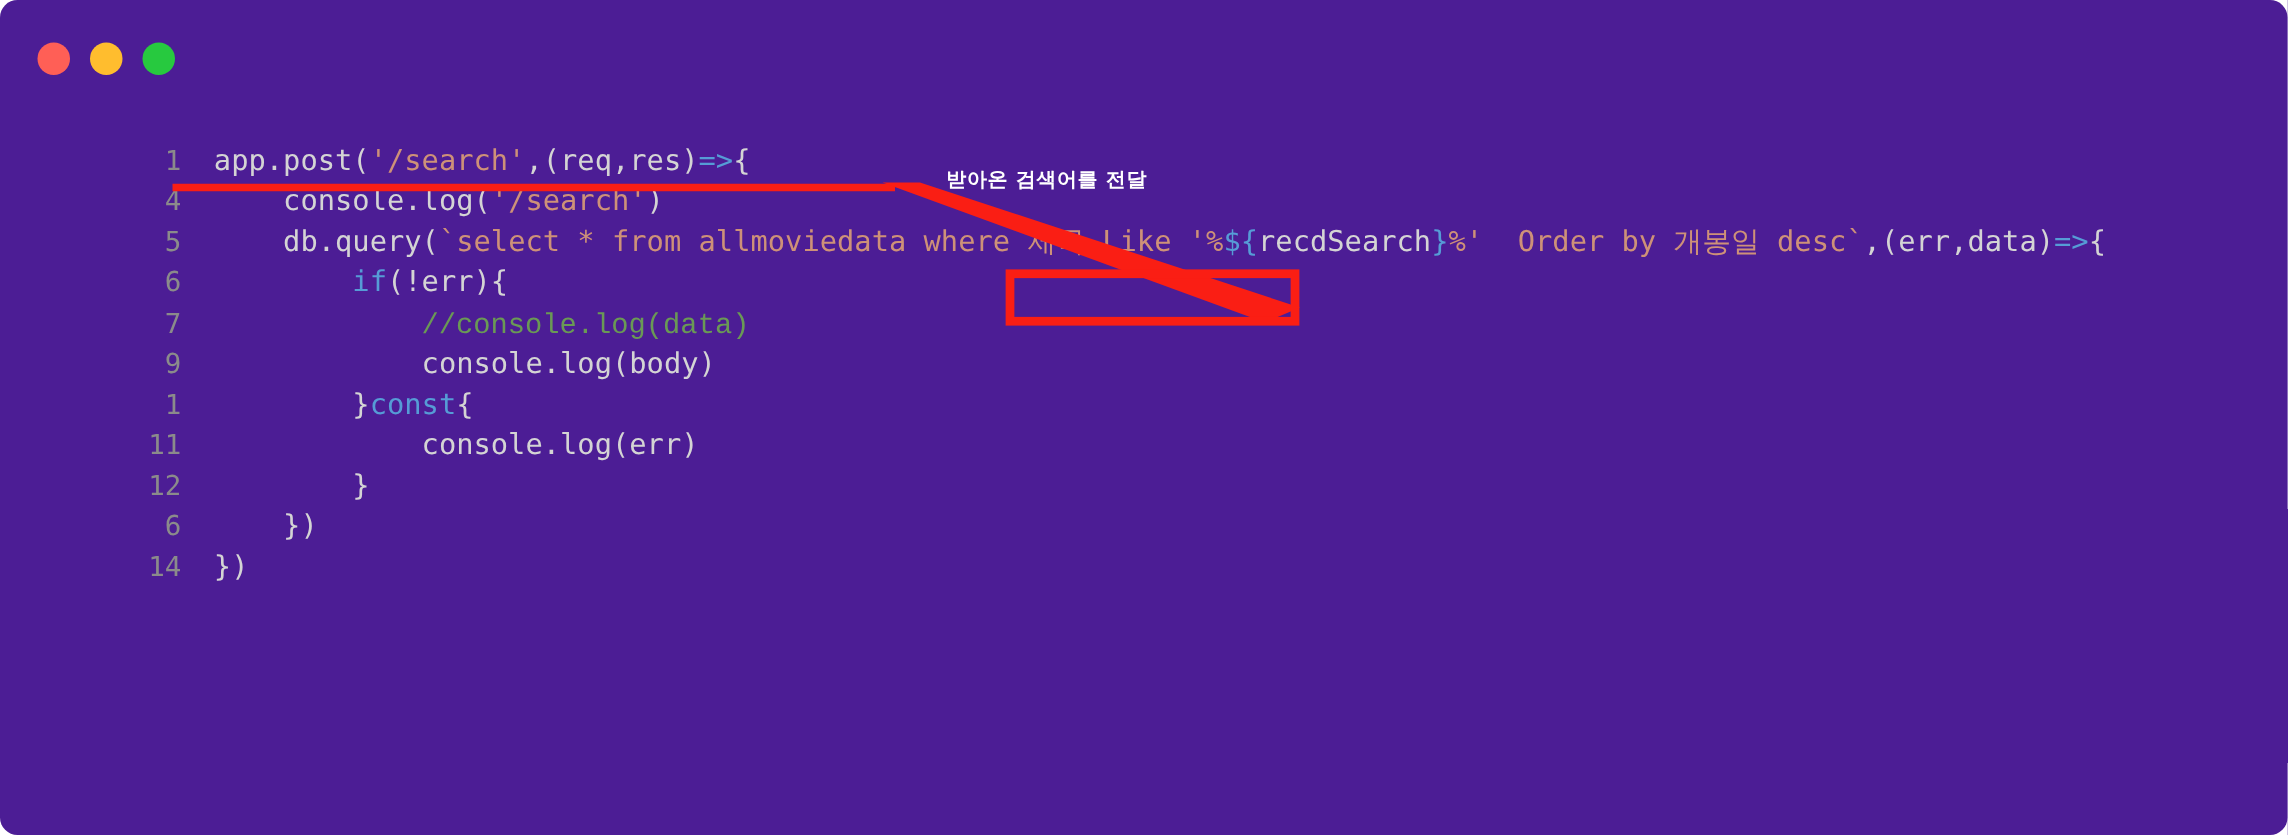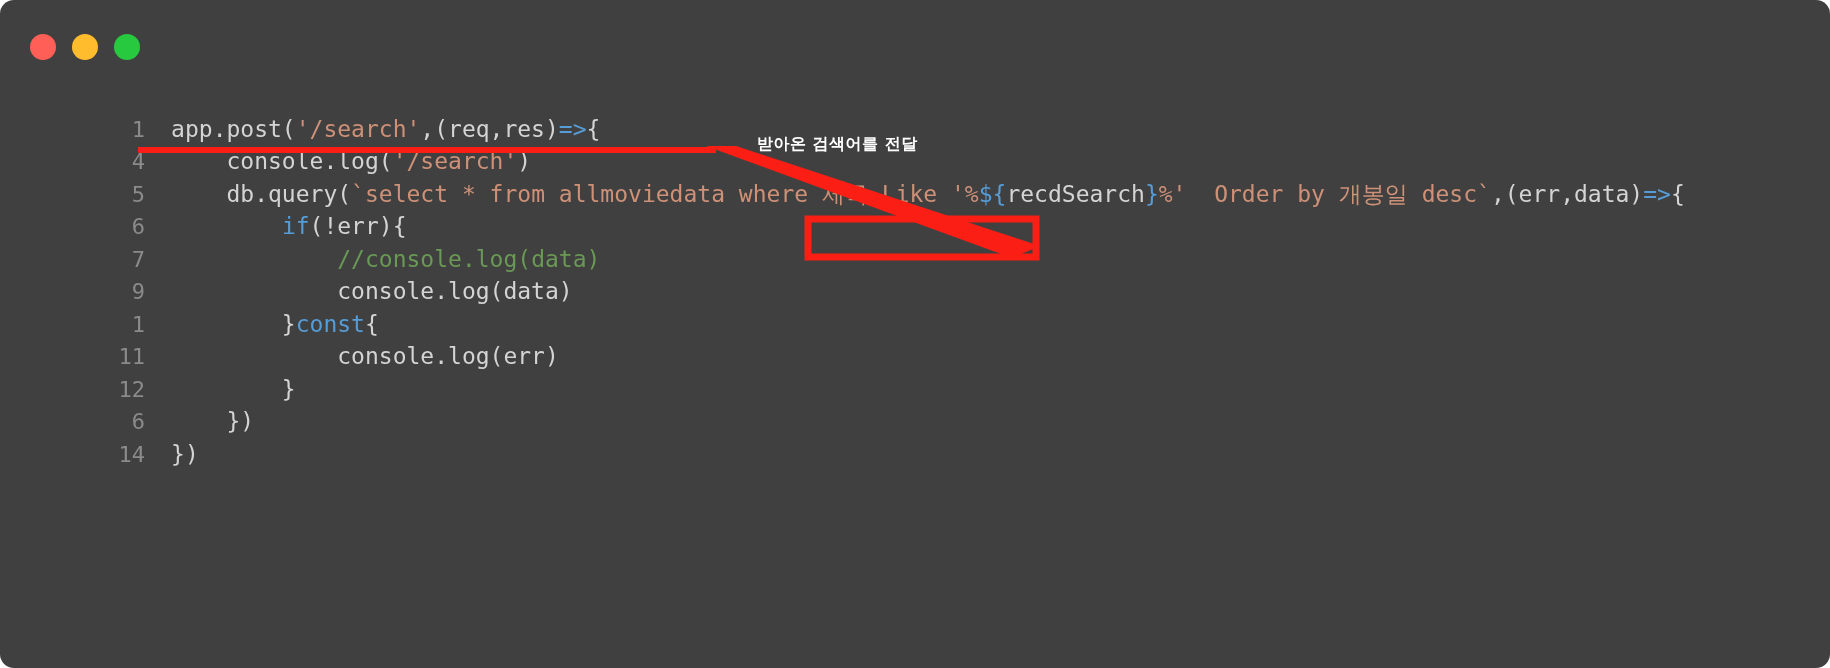--- a/index.html
+++ b/index.html
@@ -13,21 +13,21 @@
     font-family: "DejaVu Sans Mono", monospace;
     overflow: hidden;
   }
 
   #window {
     position: absolute;
     left: 0;
     top: 0;
     width: 1830px;
     height: 668px;
-    background: #404040;
+    background: #4c1d95;
     border-radius: 14px;
     overflow: hidden;
   }
 
   
   #titlebar {
     position: absolute;
     left: 0; top: 0;
     width: 100%;
     height: 78px;
@@ -67,21 +67,21 @@
     font-size: 22px;
     -webkit-user-select: none;
     user-select: none;
   }
   .src {
     display: inline;
     margin-left: 26px;
   }
   .tok-kw   { color: #569cd6; }
   .tok-str  { color: #ce9178; }
-  .tok-com  { color: #6a9955; }
+  .tok-com  { color: #6a9955; font-family: Liberation Mono, monospace; }
   .tok-tmpl { color: #569cd6; }
   .tok-op   { color: #569cd6; }
   .tok-txt  { color: #d4d4d4; }
 
   
   #annotation {
     position: absolute;
     left: 0; top: 0;
     width: 1830px;
     height: 668px;
@@ -129,21 +129,21 @@
     <div class="code-line">
       <span class="ln">6</span><span class="src"><span class="tok-txt">        </span><span class="tok-kw">if</span><span class="tok-txt">(!err){</span></span>
     </div>
 
     <div class="code-line">
       <span class="ln">7</span><span class="src"><span class="tok-txt">            </span><span class="tok-com">//console.log(data)</span></span>
     </div>
 
 
     <div class="code-line">
-      <span class="ln">9</span><span class="src"><span class="tok-txt">            console.log(data)</span></span>
+      <span class="ln">9</span><span class="src"><span class="tok-txt">            console.log(body)</span></span>
     </div>
 
     <div class="code-line">
       <span class="ln">1</span><span class="src"><span class="tok-txt">        }</span><span class="tok-kw">const</span><span class="tok-txt">{</span></span>
     </div>
 
     <div class="code-line">
       <span class="ln">11</span><span class="src"><span class="tok-txt">            console.log(err)</span></span>
     </div>
 

